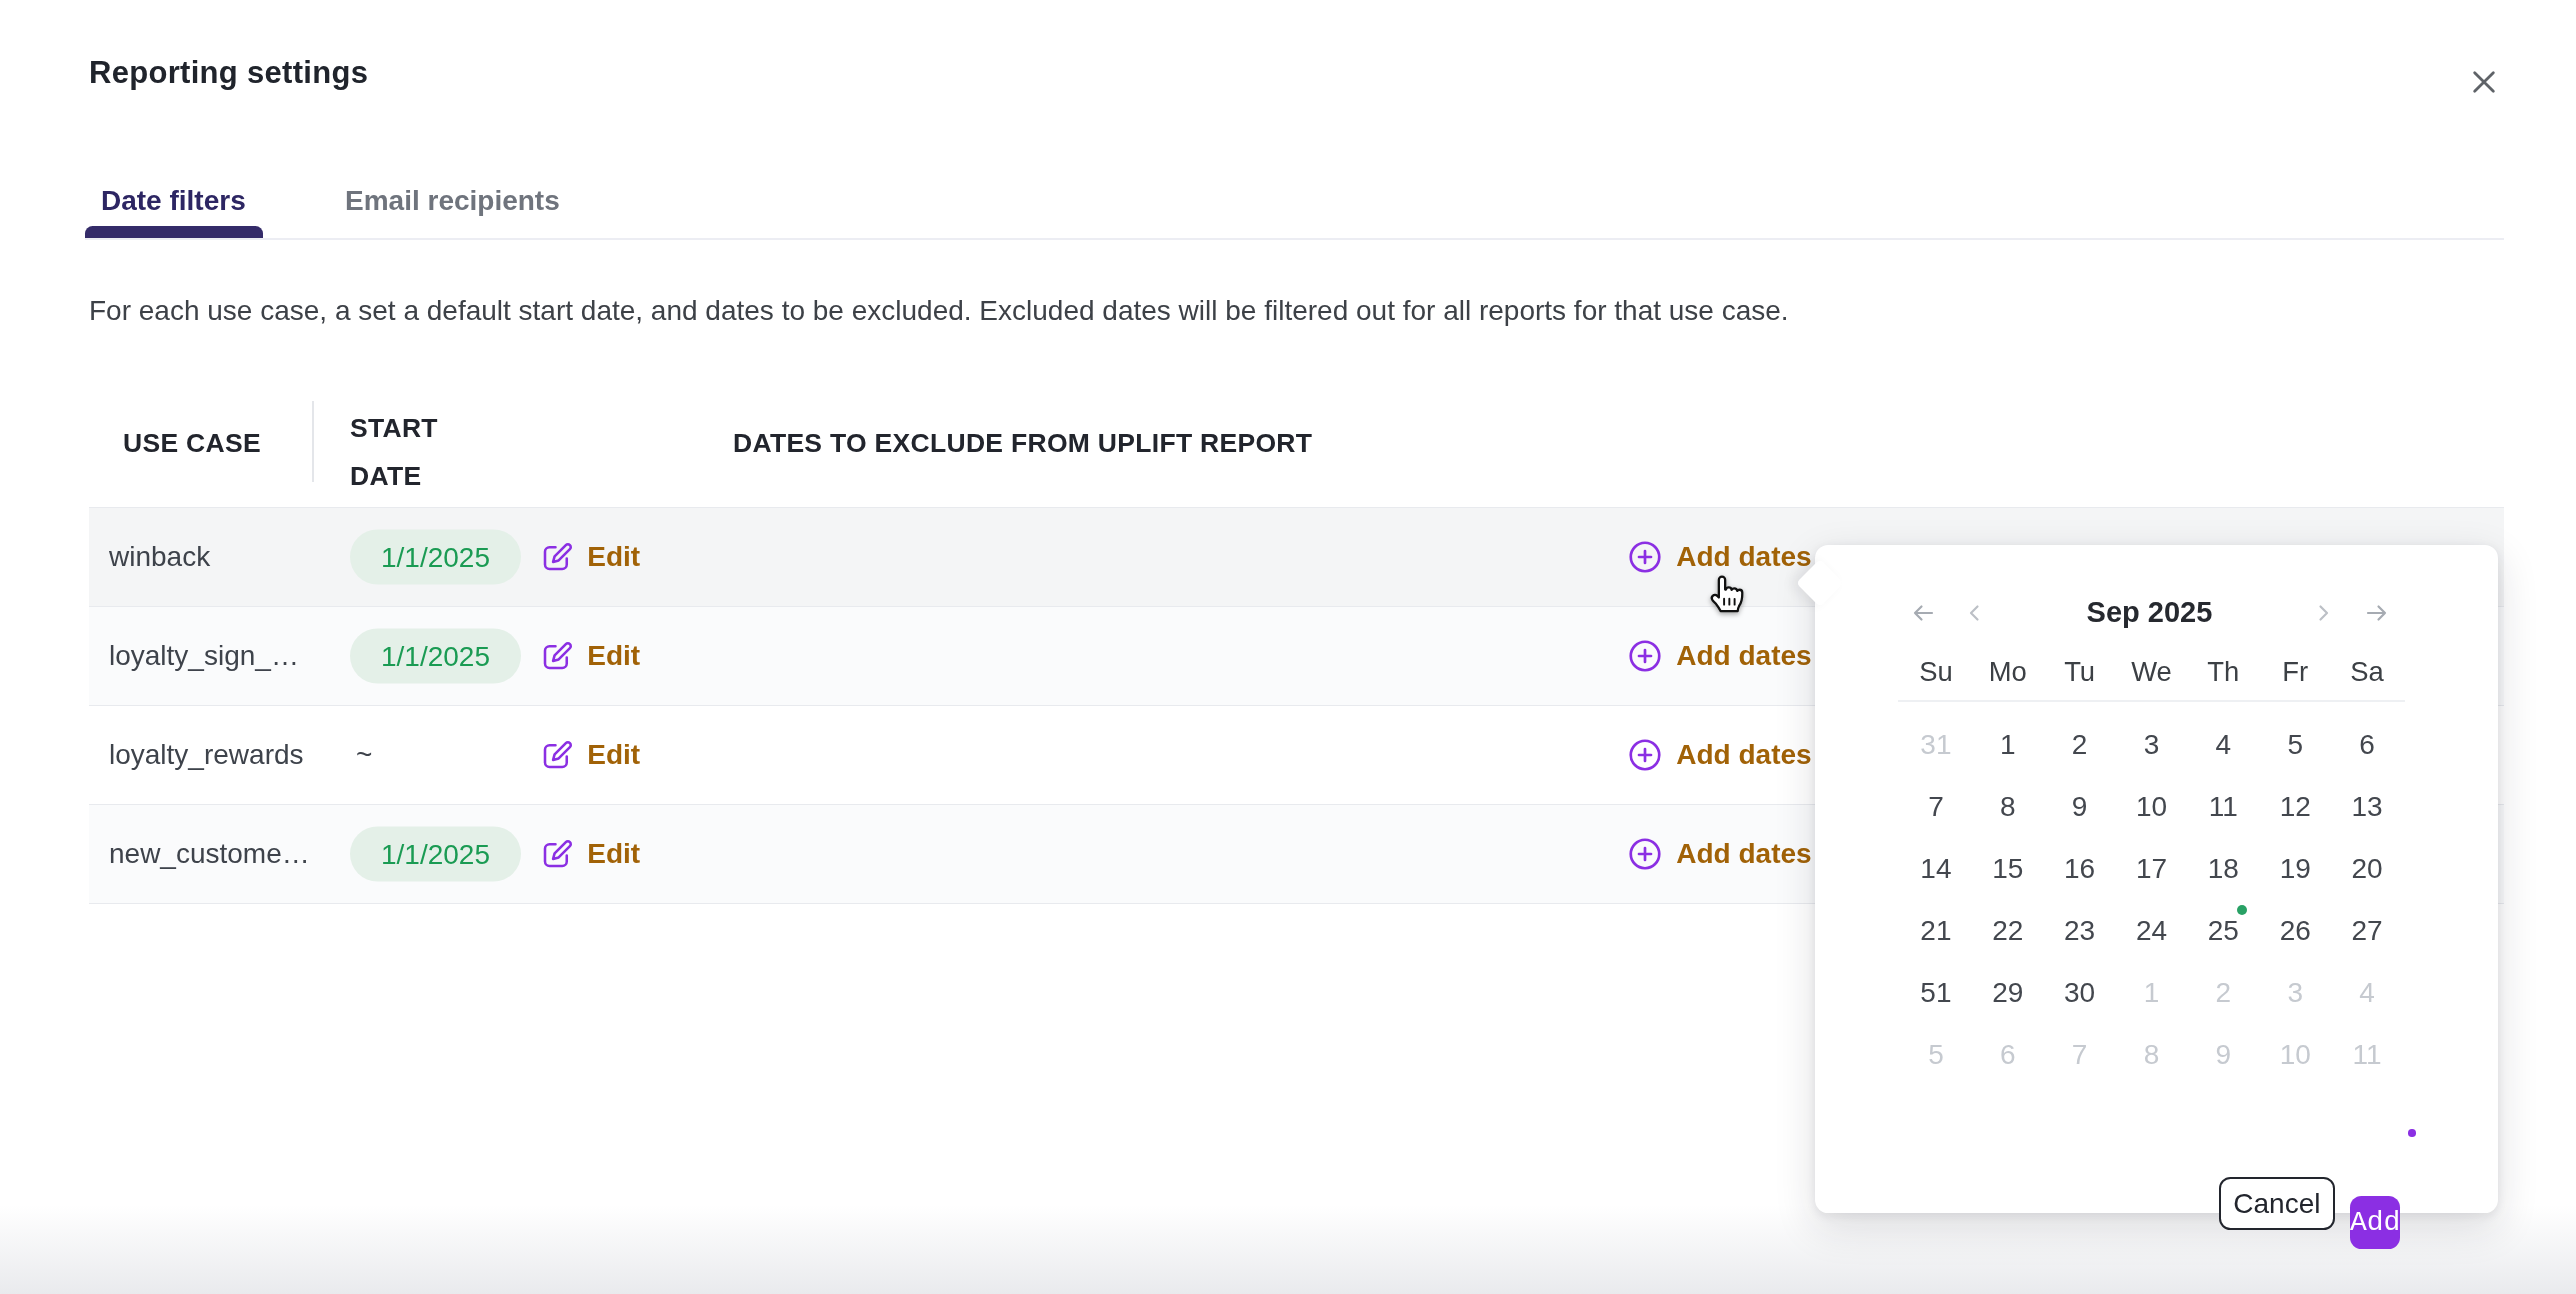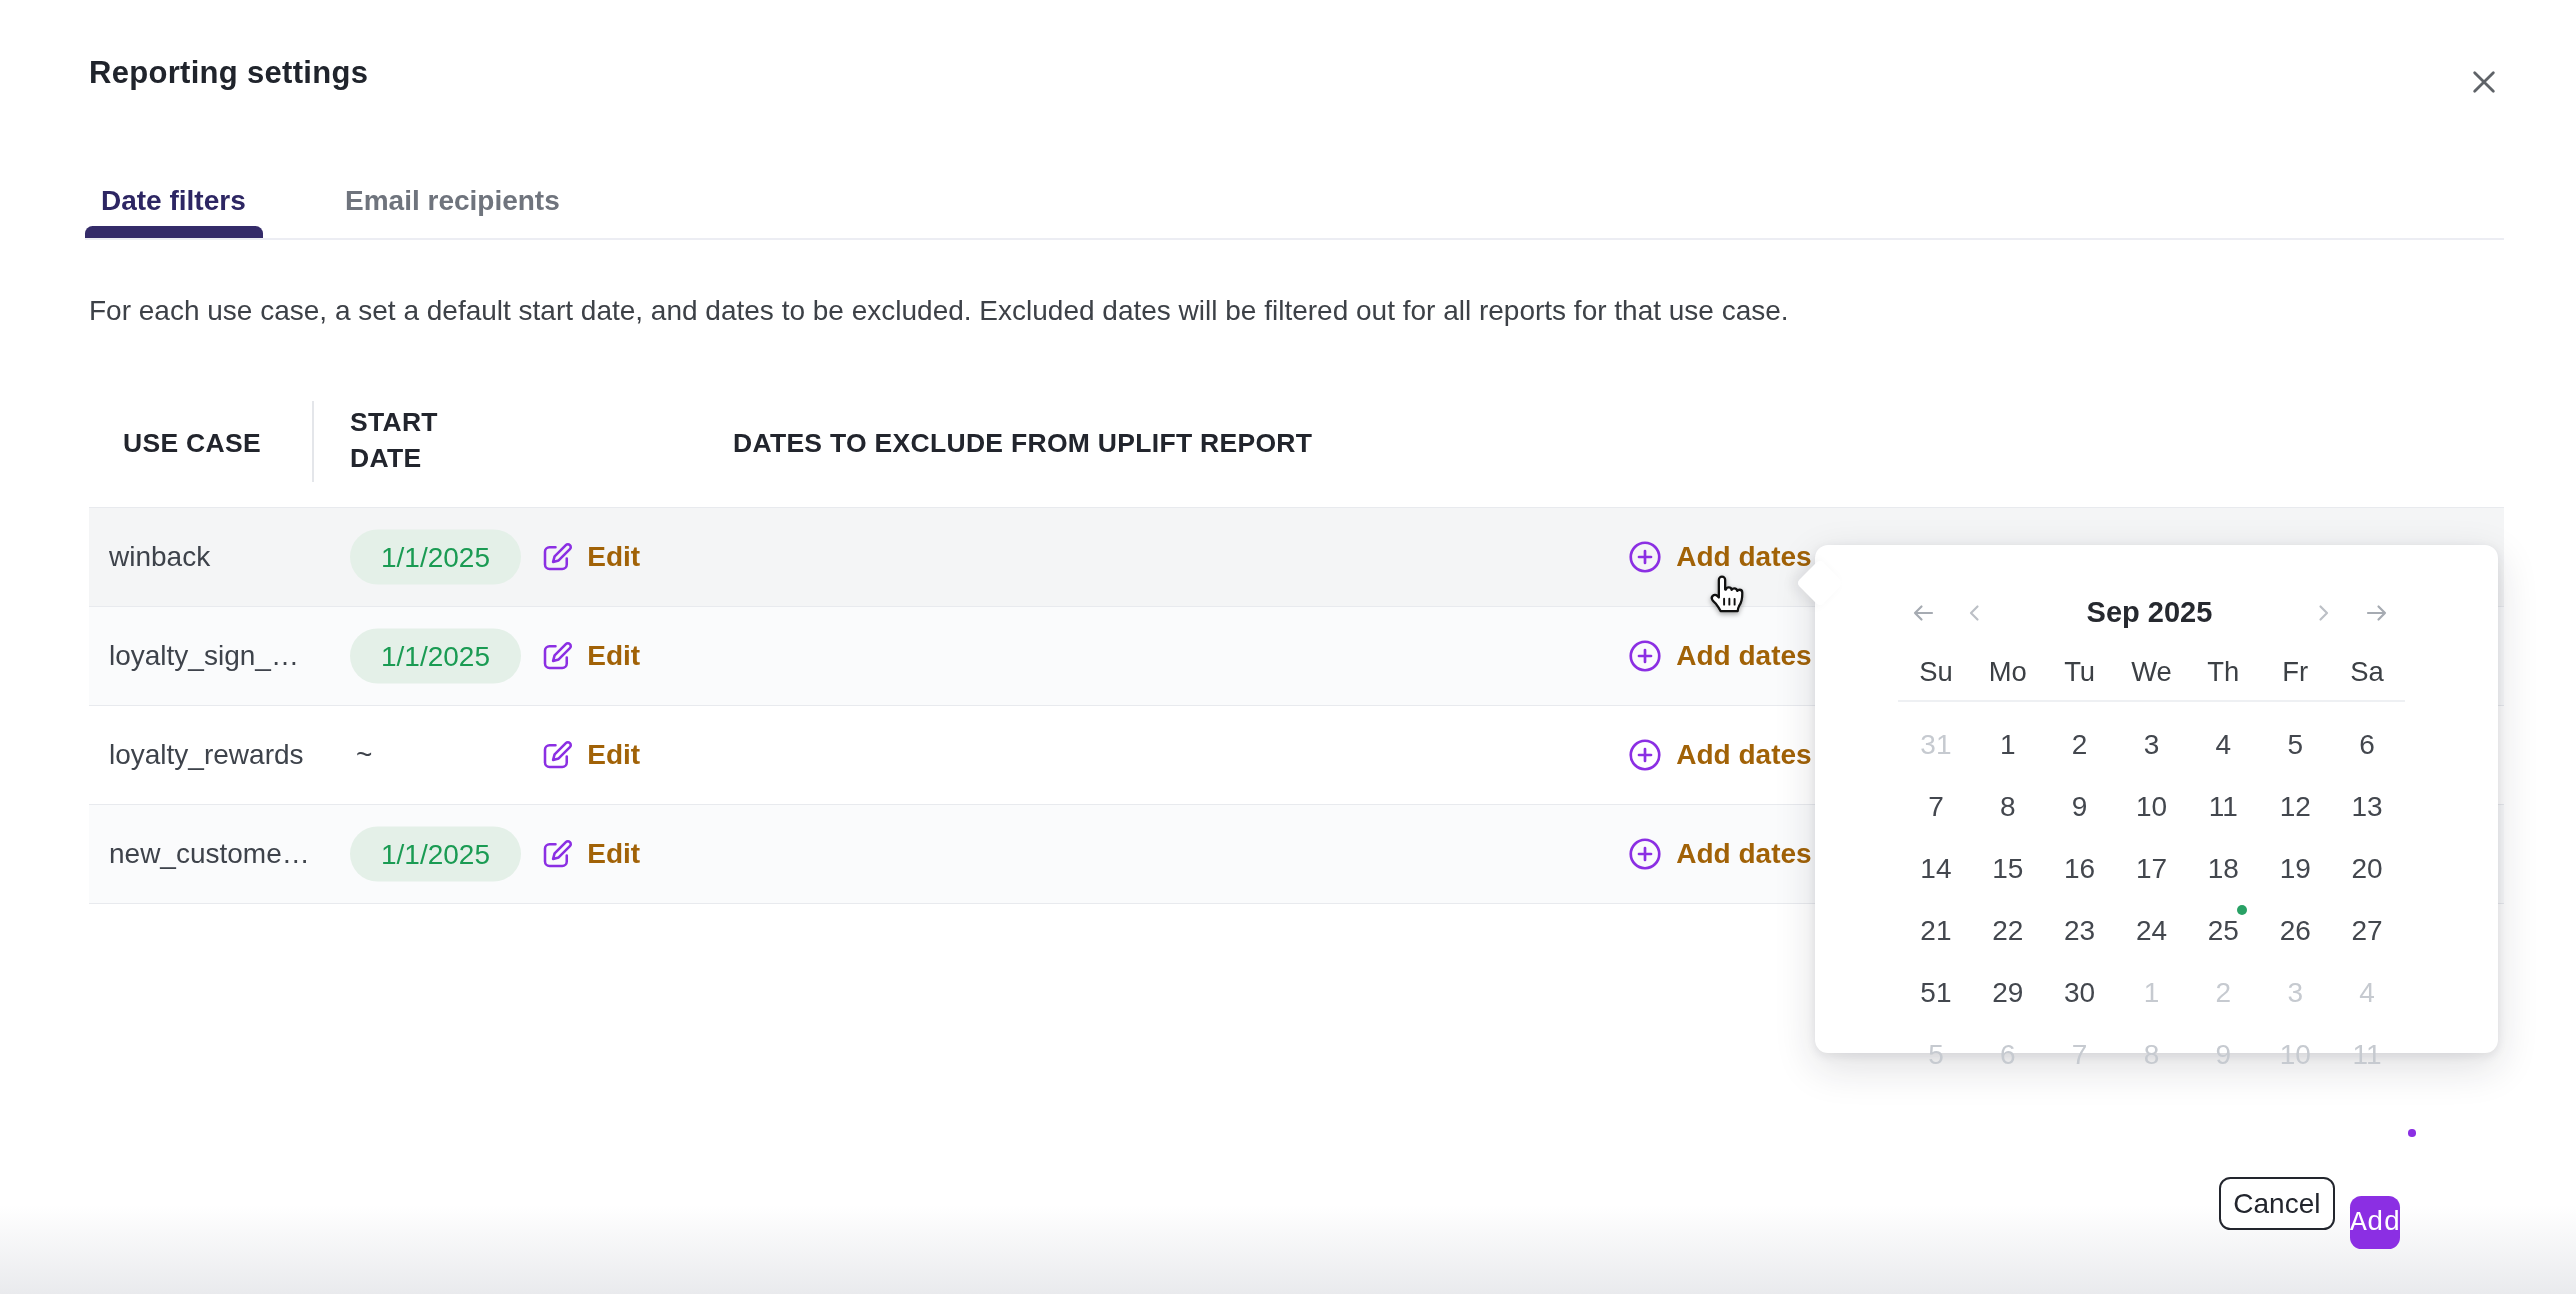--- a/index.html
+++ b/index.html
@@ -16,40 +16,40 @@
   .tab-active{left:101px;color:#2d2663;}
   .tab-inactive{left:345px;color:#6f747d;}
   .tab-underline{position:absolute;left:85px;top:226px;width:178px;height:14px;background:#342b69;border-radius:7.6px 7.6px 0 0;}
   .tabs-divider{position:absolute;left:85px;top:238px;width:2419px;height:1.9px;background:#ecedf3;}
   
   .description{position:absolute;left:89px;top:295px;font-size:28px;color:#3d4147;}
   
   .th{position:absolute;font-size:26.5px;font-weight:700;color:#22252d;letter-spacing:0.3px;}
   .th-usecase{left:123px;top:428px;}
   .th-divider{position:absolute;left:312px;top:401px;width:1.9px;height:81px;background:#e4e6ea;}
-  .th-start{left:350px;top:404px;width:132px;line-height:36px;}
+  .th-start{left:350px;top:404px;width:132px;line-height:48px;}
   .th-exclude{left:733px;top:428px;}
   
   .table-rows{position:absolute;left:89px;top:507px;width:2415px;border-top:1.9px solid #e8eaee;}
   .row{position:relative;height:98px;border-bottom:1.9px solid #e8eaee;background:#ffffff;}
   .row.striped{background:#fafbfc;}
   .row.hovered{background:#f4f5f6;}
   .cell-usecase{position:absolute;left:20px;top:50%;transform:translateY(-50%);font-size:28px;color:#3e434b;}
   .badge{display:none;position:absolute;left:261px;top:50%;transform:translateY(-50%);height:55px;line-height:55px;padding:0 31px;border-radius:27.4px;background:#e4f0e8;color:#1a9b53;font-size:28px;}
   .badge.show{display:block;}
   .tilde{display:none;position:absolute;left:267px;top:50%;transform:translateY(-50%);font-size:28px;color:#3e434b;}
   .tilde.show{display:block;}
   .link-btn{display:flex;align-items:center;gap:12.3px;position:absolute;top:50%;transform:translateY(-50%);color:#a16207;font-size:28px;font-weight:700;background:none;border:none;padding:0;cursor:pointer;font-family:inherit;}
   .edit-btn{left:450px;}
   .add-btn{left:1537px;}
   .link-btn svg{stroke:#8b2fe3;}
   .edit-icon{width:36px;height:36px;}
   .plus-icon{width:38px;height:38px;}
   
-  .popup{position:absolute;left:1815px;top:545px;width:683px;height:508px;background:#fff;border-radius:13.2px;
+  .popup{position:absolute;left:1815px;top:545px;width:683px;height:668px;background:#fff;border-radius:13.2px;
     box-shadow:0 13.2px 42px rgba(25,28,40,.14),0 2.8px 9.5px rgba(25,28,40,.08);z-index:10;}
   .popup-caret{position:absolute;left:-12.3px;top:21px;width:34px;height:34px;background:#fff;transform:rotate(45deg);border-radius:4.7px;box-shadow:-4.7px 4.7px 11.4px rgba(25,28,40,.07);}
   .cal-nav{position:absolute;top:47px;width:42px;height:42px;display:flex;align-items:center;justify-content:center;background:none;border:none;padding:0;cursor:pointer;}
   .cal-nav svg{width:32px;height:32px;}
   .nav-arrow{stroke:#a6abb2;}
   .nav-chevron{stroke:#bcc0c6;}
   .nav-prev-year{left:87px;}
   .nav-prev-month{left:139px;}
   .nav-next-month{left:487px;}
   .nav-next-year{left:541px;}

